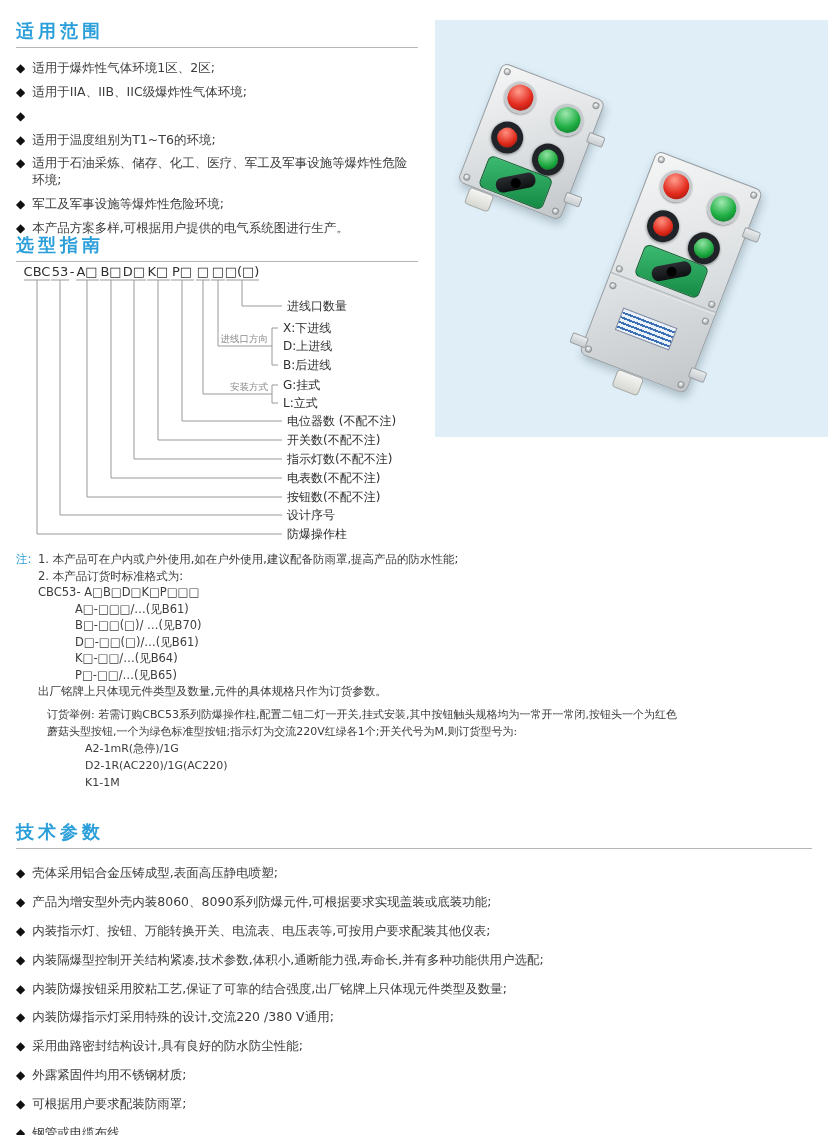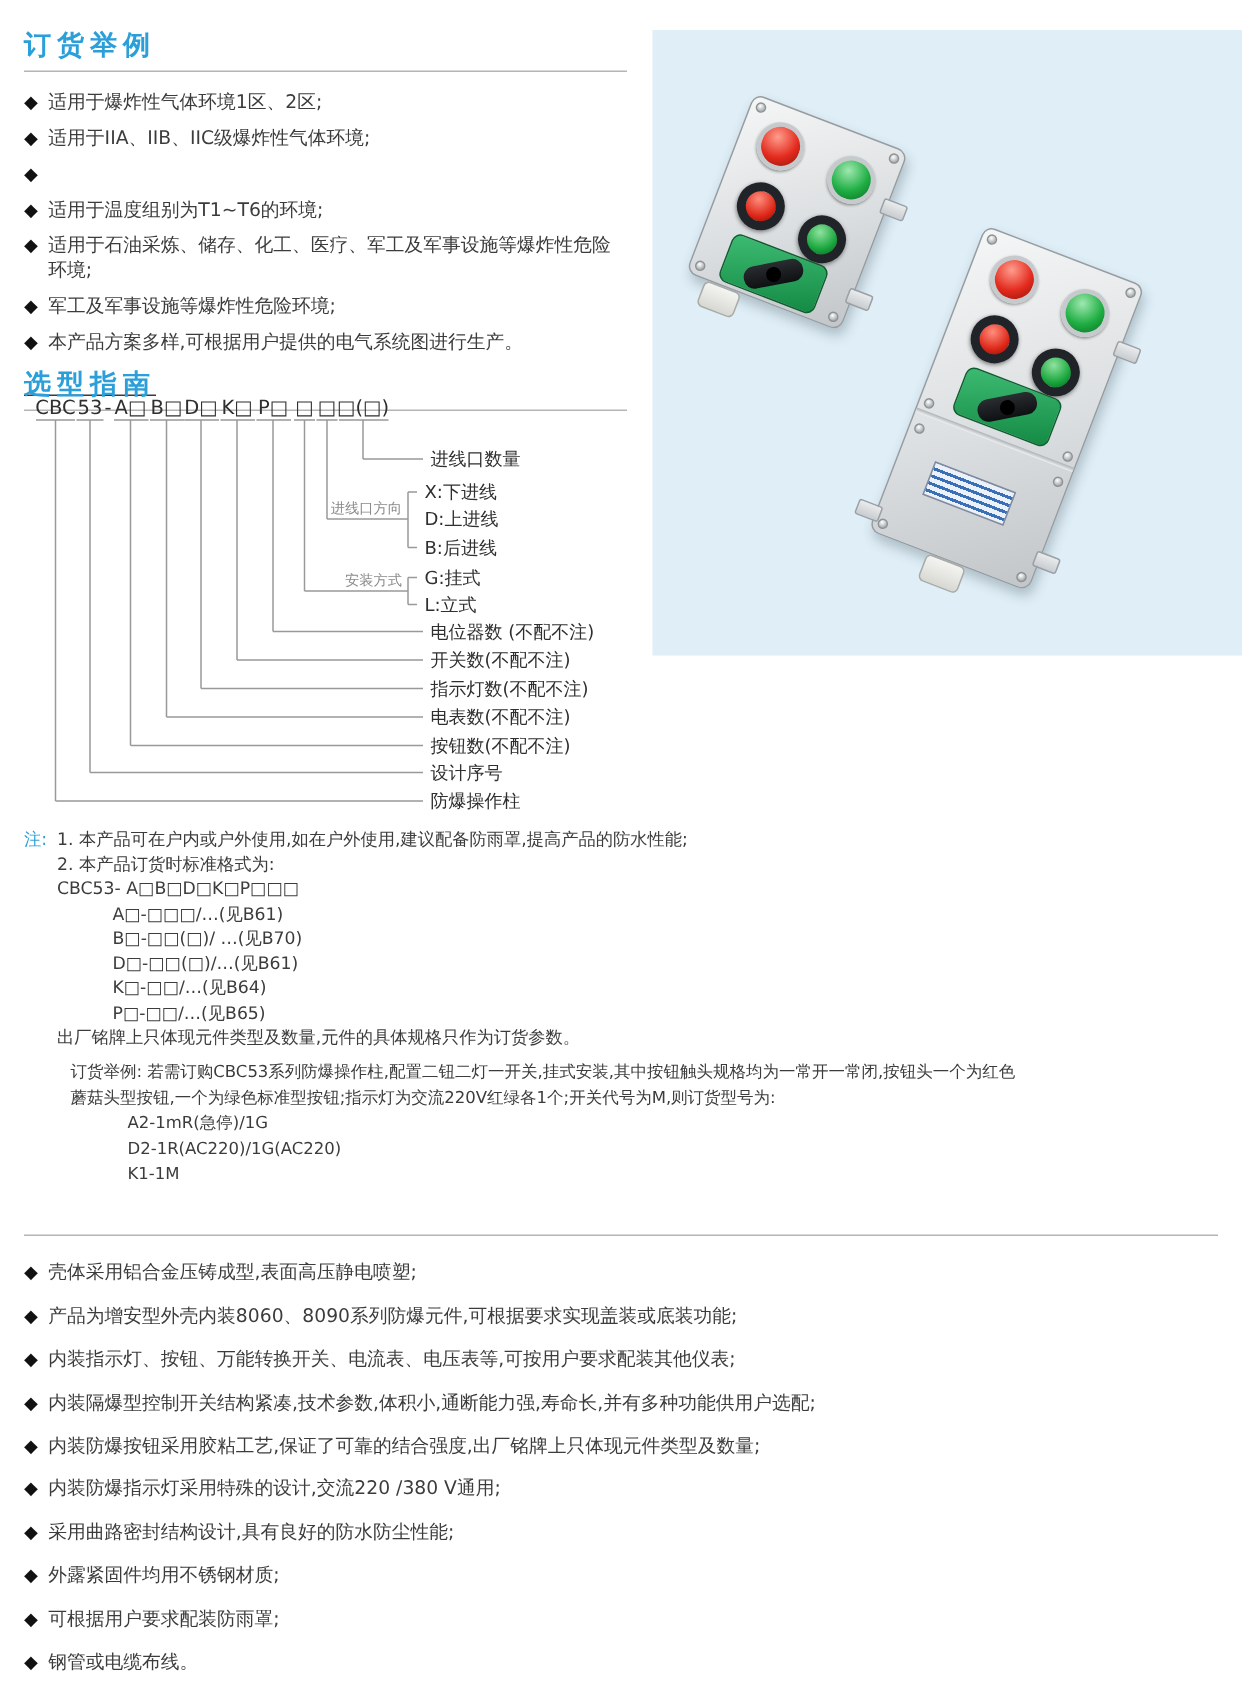--- a/index.html
+++ b/index.html
@@ -69,21 +69,21 @@
     border:1px solid #9aa0a4;border-radius:2px;}
   .seam{position:absolute;left:0;width:100%;height:3px;
     background:linear-gradient(#aeb2b5,#eef0f1);}
   .nameplate{position:absolute;border:1px solid #7f8aa0;
     background:repeating-linear-gradient(180deg,#eaf1fa 0 3px,#3a6fb5 3px 5px);}
 </style>
 </head>
 <body>
 
 <div class="abs" style="left:16px;top:22px;width:402px;">
-  <h2 class="sec-title">订货举例</h2>
+  <h2 class="sec-title">适用范围</h2>
   <div class="rule"></div>
   <ul class="diamond scope">
     <li>
         <span class="diam">◆</span>
         <span>适用于爆炸性气体环境1区、2区;</span>
       </li>
     <li>
         <span class="diam">◆</span>
         <span>适用于IIA、IIB、IIC级爆炸性气体环境;</span>
       </li>
@@ -150,21 +150,21 @@
       <div class="seam" style="top:129px;"></div>
       <div class="nameplate" style="left:24px;top:158px;width:56px;height:22px;"></div>
     </div>
     <div class="gland" style="left:42px;top:218px;width:26px;height:17px;"></div>
     <div class="ear" style="right:-13px;top:40px;width:15px;height:9px;"></div>
     <div class="ear" style="right:-13px;top:190px;width:15px;height:9px;"></div>
     <div class="ear" style="left:-13px;top:200px;width:15px;height:9px;"></div>
   </div>
 </div>
 
-<div class="abs" style="left:16px;top:248px;width:402px;text-decoration:underline;">
+<div class="abs" style="left:16px;top:236px;width:402px;">
   <h2 class="sec-title">选型指南</h2>
   <div class="rule"></div>
 </div>
 
 <svg class="abs tree" style="left:14px;top:262px;" width="440" height="292" viewBox="0 0 440 292">
 
   <g>
     <text class="model-seg" x="23" y="14" text-anchor="middle">CBC</text>
     <text class="model-seg" x="46" y="14" text-anchor="middle">53</text>
     <text class="model-seg" x="58" y="14" text-anchor="middle">-</text>
@@ -253,20 +253,21 @@
 
 <div class="abs example" style="left:47px;top:706px;width:766px;">
   <div>订货举例: 若需订购CBC53系列防爆操作柱,配置二钮二灯一开关,挂式安装,其中按钮触头规格均为一常开一常闭,按钮头一个为红色</div>
   <div>蘑菇头型按钮,一个为绿色标准型按钮;指示灯为交流220V红绿各1个;开关代号为M,则订货型号为:</div>
   <div class="sub">A2-1mR(急停)/1G</div>
   <div class="sub">D2-1R(AC220)/1G(AC220)</div>
   <div class="sub">K1-1M</div>
 </div>
 
 <div class="abs" style="left:16px;top:823px;width:796px;">
+  <h2 class="sec-title">技术参数</h2>
   <div class="rule" style="margin-bottom:16px;"></div>
   <ul class="diamond tech">
     <li>
         <span class="diam">◆</span>
         <span>壳体采用铝合金压铸成型,表面高压静电喷塑;</span>
       </li>
     <li>
         <span class="diam">◆</span>
         <span>产品为增安型外壳内装8060、8090系列防爆元件,可根据要求实现盖装或底装功能;</span>
       </li>

